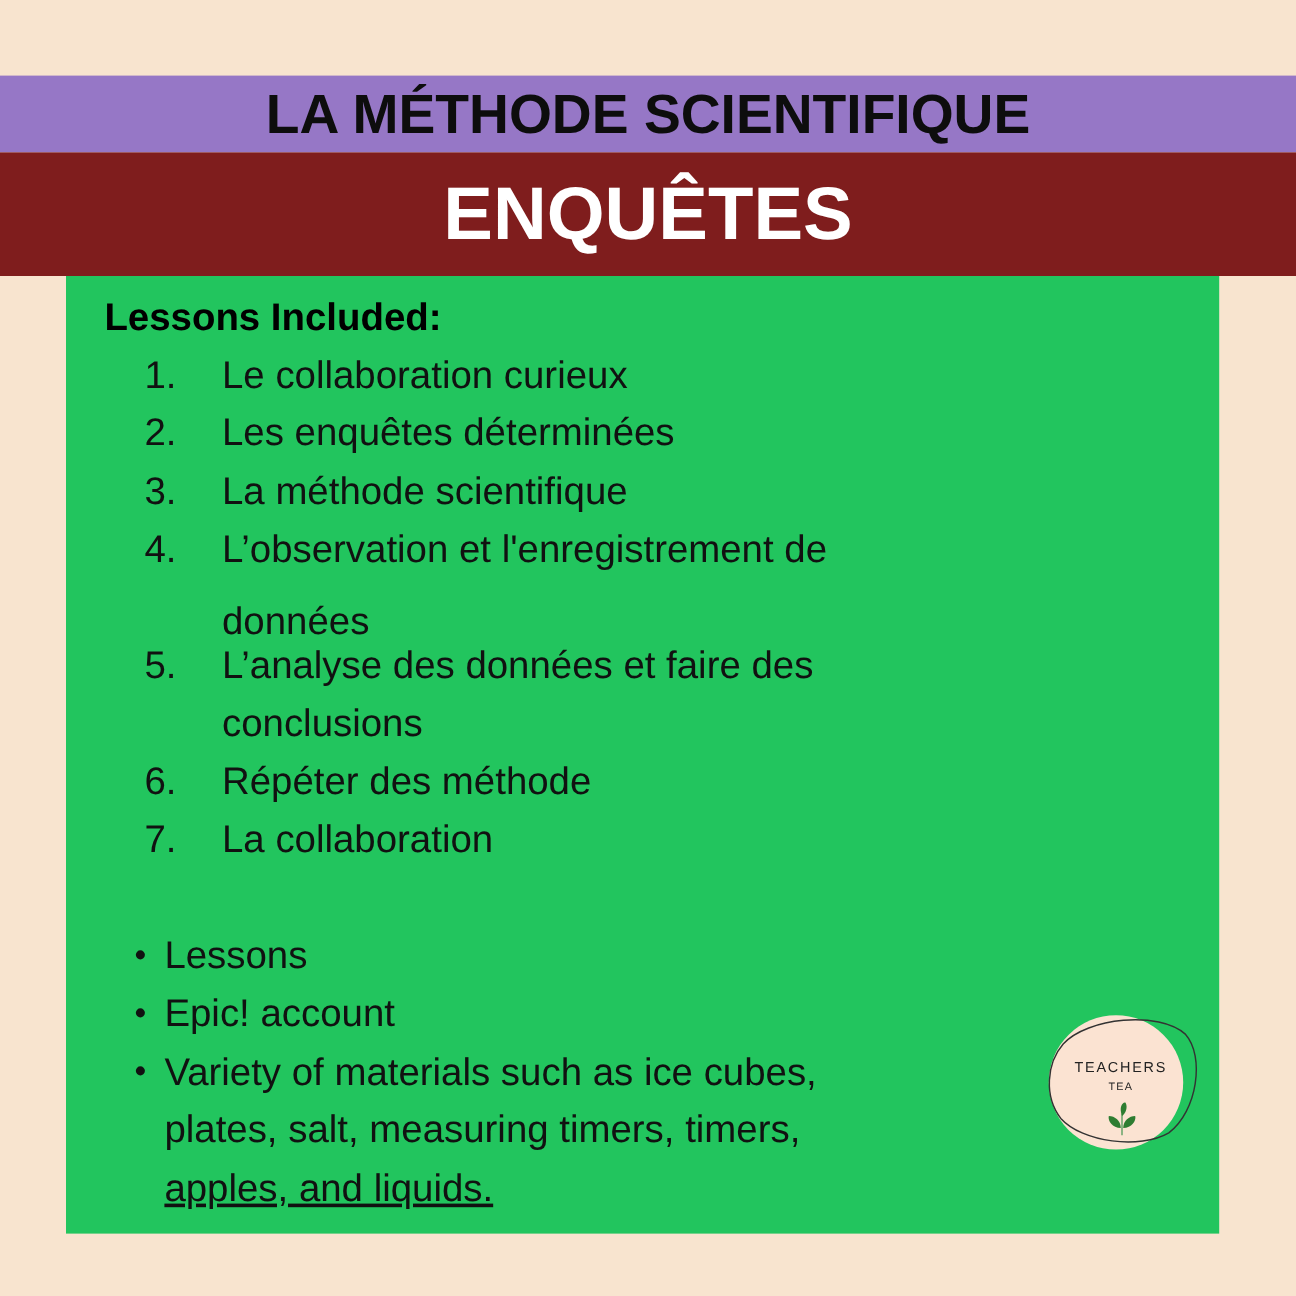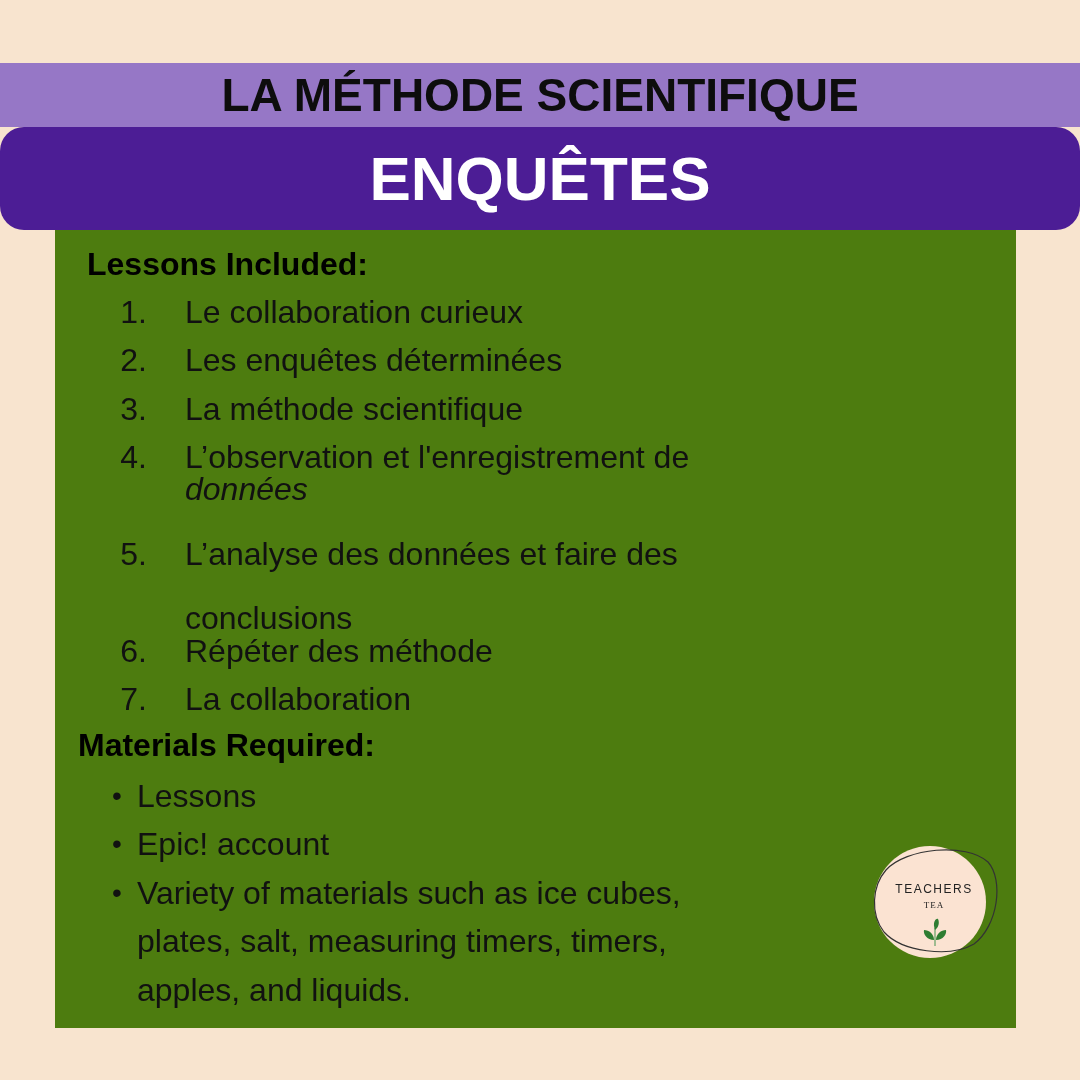--- a/index.html
+++ b/index.html
@@ -1,21 +1,21 @@
 <!DOCTYPE html>
 <html><head>
 <meta charset="utf-8">
 <style>
   html, body { margin:0; padding:0; }
   body { width:1080px; height:1080px; background:#f8e4cf; position:relative; overflow:hidden; font-family:"Liberation Sans", sans-serif; color:#111; }
   .purple { position:absolute; left:0; top:63px; width:1080px; height:64px; background:#9677c6; display:flex; align-items:center; justify-content:center; }
   .purple span { font-family:"Liberation Sans", sans-serif; font-weight:bold; font-size:46px; color:#0d0d0d; letter-spacing:0px; }
-  .black { position:absolute; left:0; top:127px; width:1080px; height:103px; background:#4c1d95; display:flex; align-items:center; justify-content:center;border-radius:24px; }
+  .black { position:absolute; left:0; top:127px; width:1080px; height:103px; background:#7f1d1d; display:flex; align-items:center; justify-content:center; }
   .black span { font-weight:bold; font-size:62px; color:#fff; }
-  .card { position:absolute; left:55px; top:230px; width:961px; height:798px; background:#4d7c0f; }
+  .card { position:absolute; left:55px; top:230px; width:961px; height:798px; background:#22c55e; }
   .h { position:absolute; font-weight:bold; font-size:32px; color:#000; }
   .row { position:absolute; font-size:32px; color:#111; line-height:48px; }
   .num { position:absolute; text-align:right; width:44px; }
   .txt { position:absolute; left:82px; white-space:nowrap; }
   .bullet { position:absolute; left:57px; font-size:28px; }
   .logo { position:absolute; left:866px; top:840px; width:136px; height:120px; }
 </style>
 </head>
 <body>
 
@@ -37,60 +37,59 @@
     <span class="num">2.</span>
     <span class="txt">Les enquêtes déterminées</span>
   </div>
   <div class="row" style="left:48px; top:155px;">
     <span class="num">3.</span>
     <span class="txt">La méthode scientifique</span>
   </div>
   <div class="row" style="left:48px; top:203px;">
     <span class="num">4.</span>
     <span class="txt">L’observation et l'enregistrement de</span>
-    <span class="txt" style="top:32px;font-style:italic;">données</span>
+    <span class="txt" style="top:60px;">données</span>
   </div>
   <div class="row" style="left:48px; top:300px;">
     <span class="num">5.</span>
     <span class="txt">L’analyse des données et faire des</span>
-    <span class="txt" style="top:64px;">conclusions</span>
+    <span class="txt" style="top:48px;">conclusions</span>
   </div>
   <div class="row" style="left:48px; top:397px;">
     <span class="num">6.</span>
     <span class="txt">Répéter des méthode</span>
   </div>
   <div class="row" style="left:48px; top:445px;">
     <span class="num">7.</span>
     <span class="txt">La collaboration</span>
   </div>
 
-  <div class="h" style="left:23px; top:497px;">Materials Required:</div>
 
   <div class="row" style="left:0; top:542px;">
     <span class="bullet">•</span>
     <span class="txt">Lessons</span>
   </div>
   <div class="row" style="left:0; top:590px;">
     <span class="bullet">•</span>
     <span class="txt">Epic! account</span>
   </div>
   <div class="row" style="left:0; top:639px;">
     <span class="bullet">•</span>
     <span class="txt">Variety of materials such as ice cubes,</span>
     <span class="txt" style="top:48px;">plates, salt, measuring timers, timers,</span>
-    <span class="txt" style="top:97px;">apples, and liquids.</span>
+    <span class="txt" style="top:97px;text-decoration:underline;">apples, and liquids.</span>
   </div>
 </div>
 
 <div class="logo">
   <svg width="136" height="120" viewBox="0 0 136 120">
     <circle cx="64" cy="62" r="56" fill="#fbe3d2"></circle>
     <path d="M20 30 C40 8, 100 2, 122 22 C138 40, 132 86, 108 104 C84 118, 36 112, 18 92 C4 74, 6 46, 20 30 Z" fill="none" stroke="#333" stroke-width="1.2"></path>
   </svg>
   <div style="position:absolute; left:0; top:42px; width:136px; text-align:center; font-size:12px; letter-spacing:1.5px; color:#222;">TEACHERS</div>
-  <div style="position:absolute; left:0; top:60px; width:136px; text-align:center; font-size:9px; letter-spacing:1px; color:#222;font-family:Liberation Serif, serif;">TEA</div>
+  <div style="position:absolute; left:0; top:60px; width:136px; text-align:center; font-size:9px; letter-spacing:1px; color:#222;">TEA</div>
   <svg style="position:absolute; left:56px; top:78px;" width="26" height="30" viewBox="0 0 26 30">
     <path d="M13 28 L13 10" stroke="#7fae7a" stroke-width="1.5"></path>
     <path d="M13 12 C10 4, 14 0, 16 1 C18 5, 16 10, 13 12 Z" fill="#2e7d32"></path>
     <path d="M12 22 C5 22, 1 16, 2 12 C7 12, 12 16, 12 22 Z" fill="#2e7d32"></path>
     <path d="M14 22 C21 22, 25 16, 24 12 C19 12, 14 16, 14 22 Z" fill="#2e7d32"></path>
   </svg>
 </div>
 
 </body></html>

